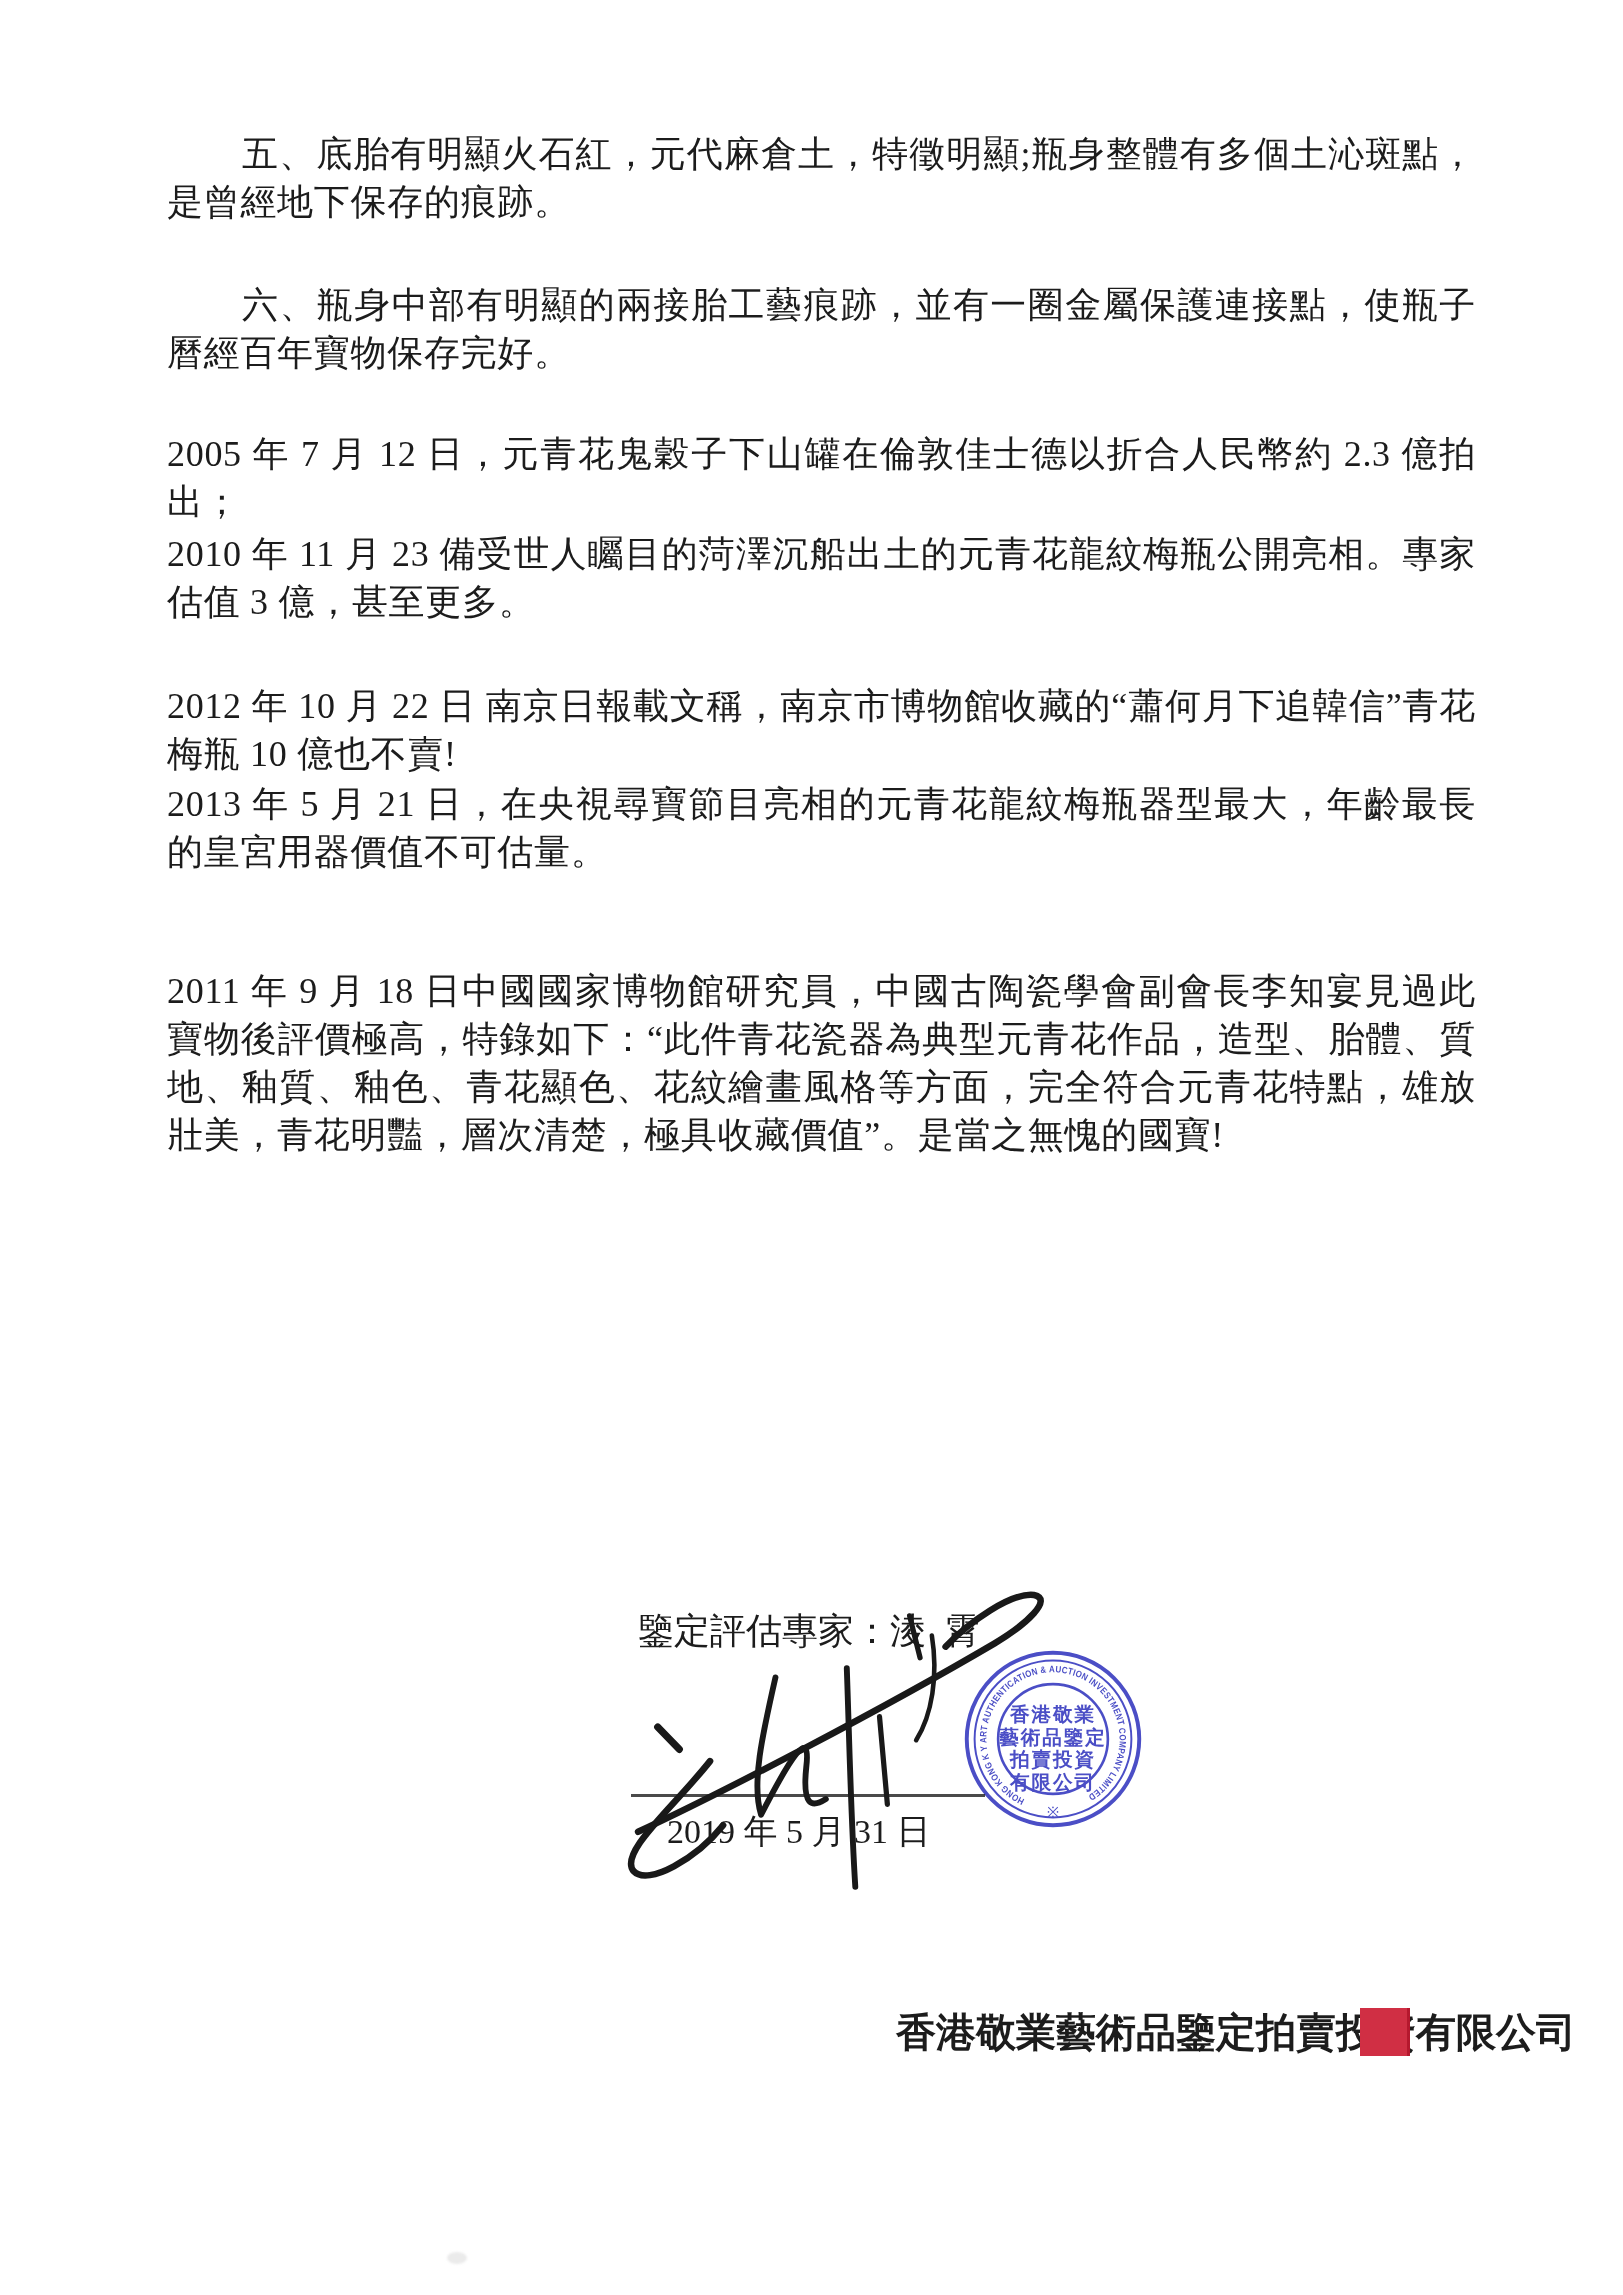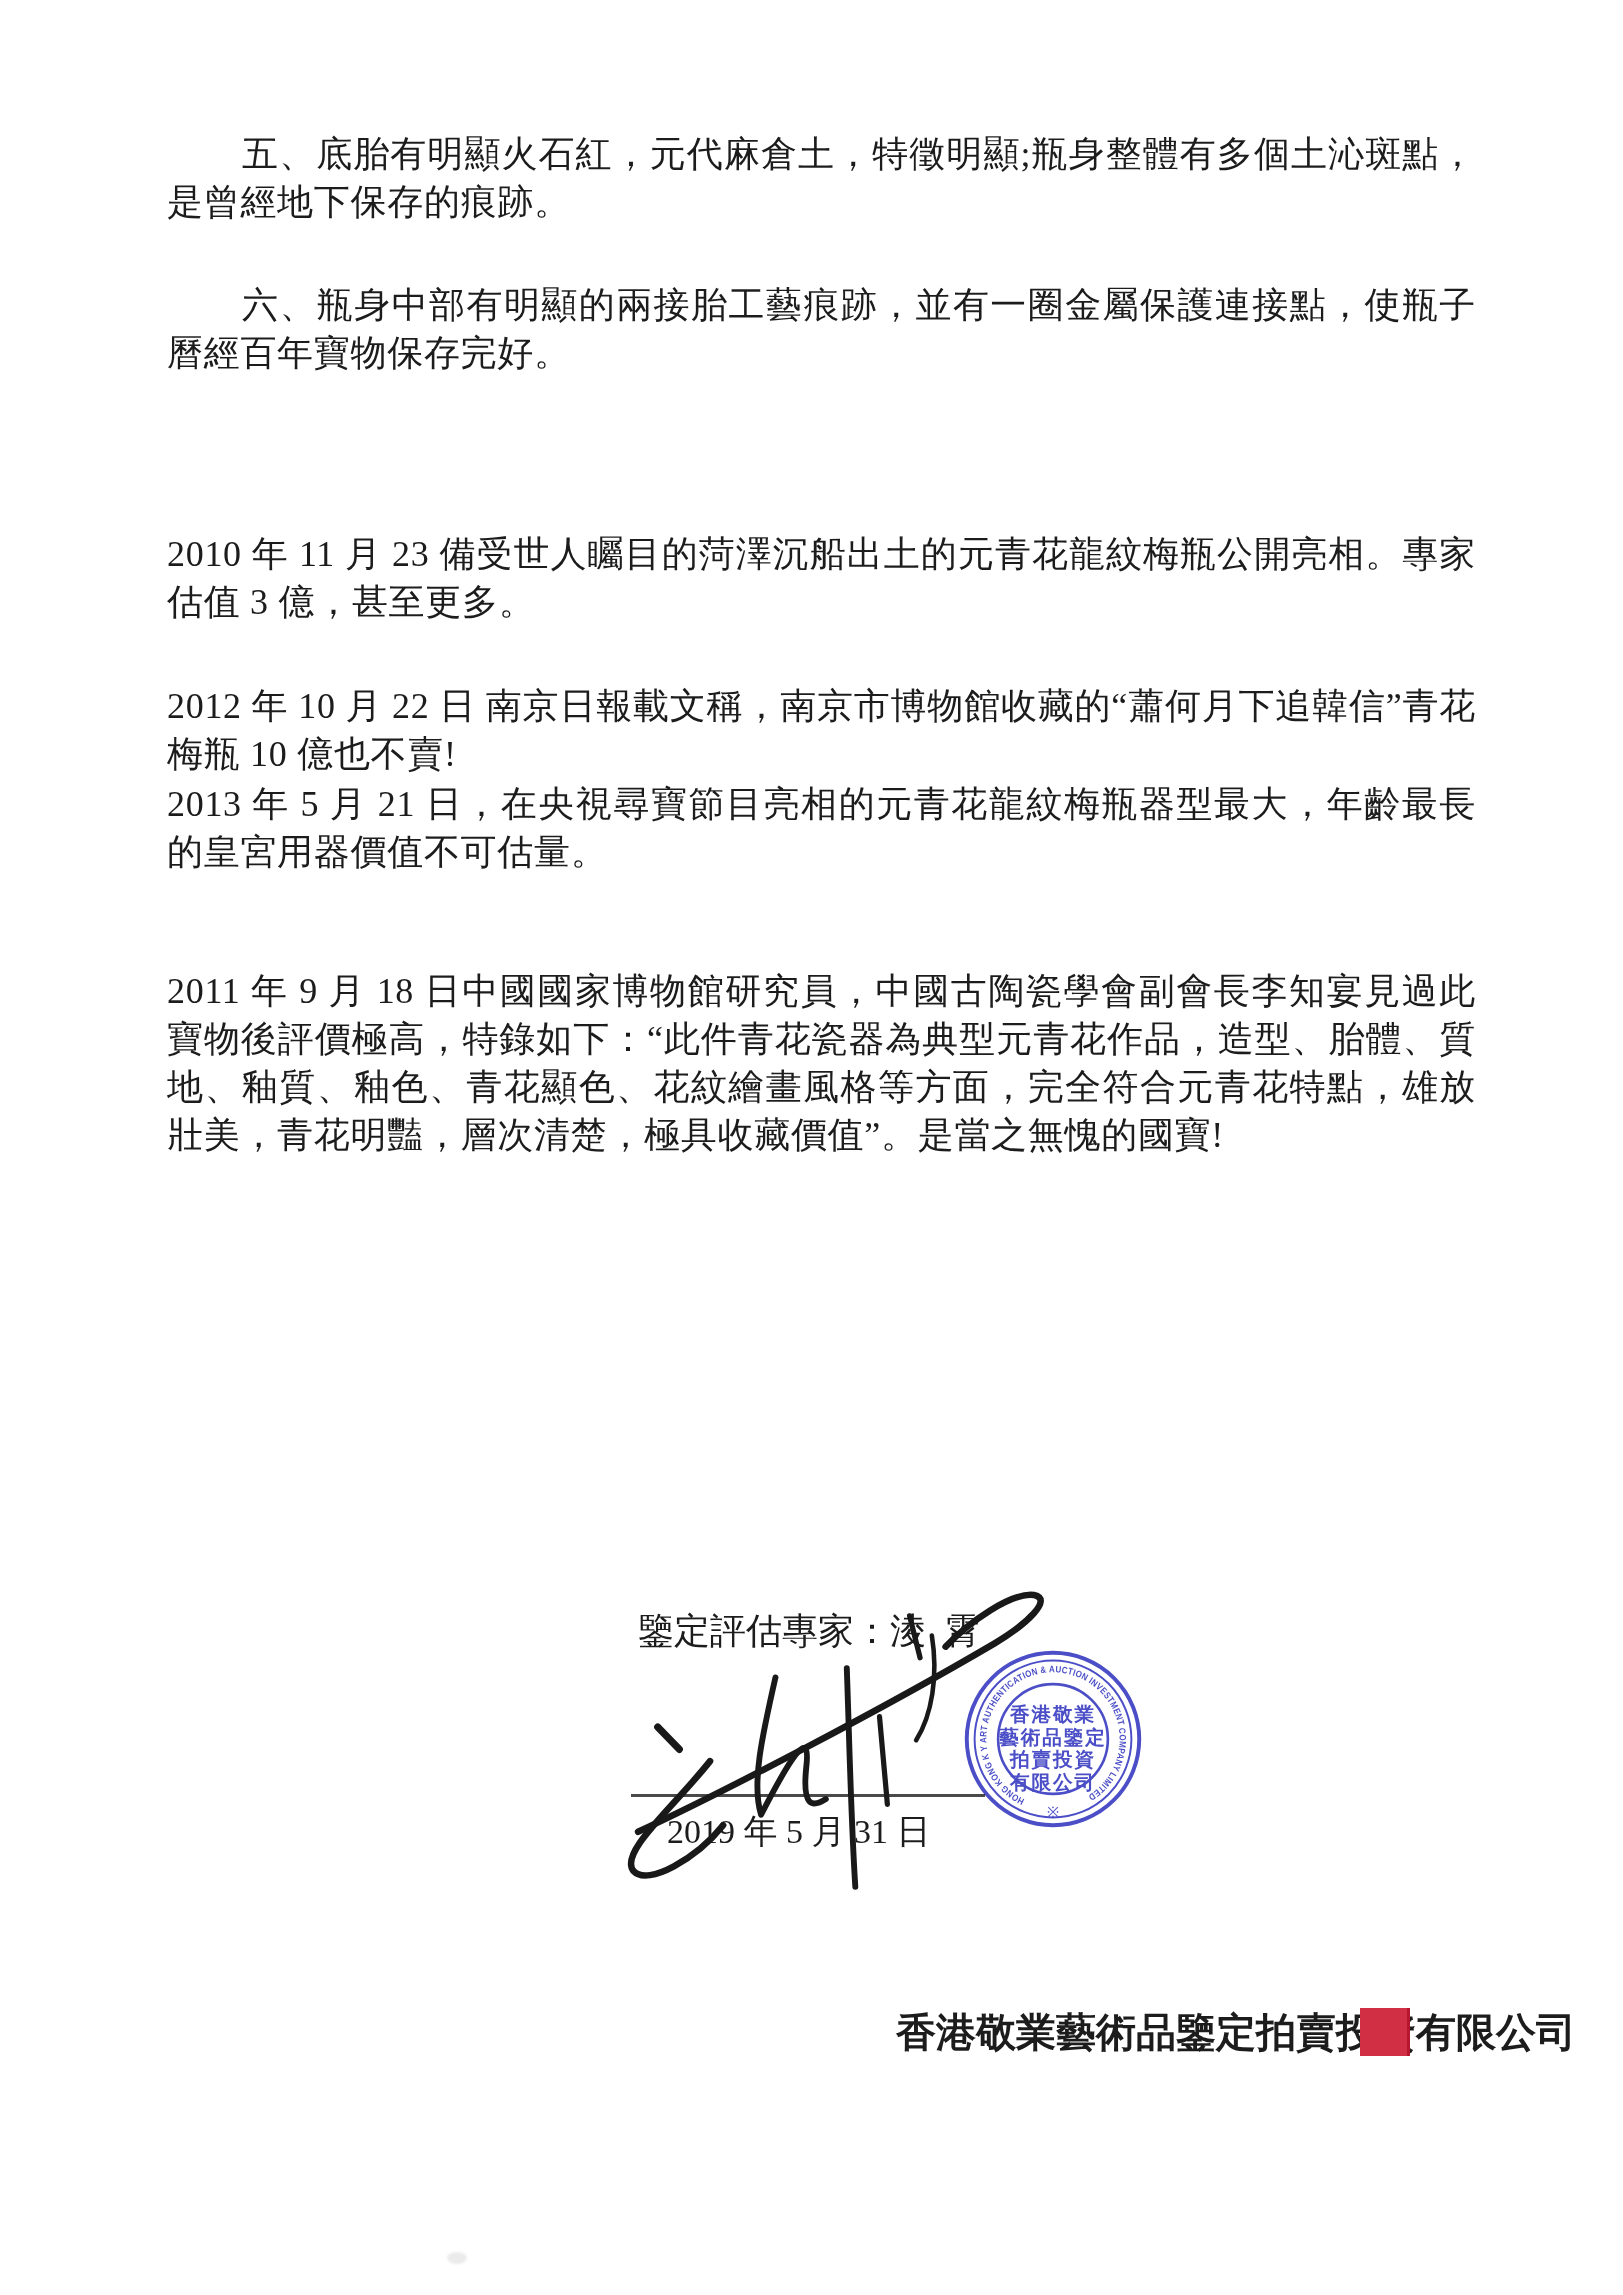--- a/index.html
+++ b/index.html
@@ -96,20 +96,21 @@
   }
   .stamp-star{ font-size:22px; text-anchor:middle; }
 </style>
 </head>
 <body>
 
 <div class="page">
 
   <div class="para indent" style="top:281px">六、瓶身中部有明顯的兩接胎工藝痕跡，並有一圈金屬保護連接點，使瓶子曆經百年寶物保存完好。</div>
   <div class="para indent" style="top:130px">五、底胎有明顯火石紅，元代麻倉土，特徵明顯;瓶身整體有多個土沁斑點，是曾經地下保存的痕跡。</div>
+  <div class="para" style="top:430px">2005 年 7 月 12 日，元青花鬼穀子下山罐在倫敦佳士德以折合人民幣約 2.3 億拍出；</div>
   <div class="para" style="top:530px">2010 年 11 月 23 備受世人矚目的菏澤沉船出土的元青花龍紋梅瓶公開亮相。專家估值 3 億，甚至更多。</div>
   <div class="para" style="top:682px">2012 年 10 月 22 日  南京日報載文稱，南京市博物館收藏的“蕭何月下追韓信”青花梅瓶 10 億也不賣!</div>
   <div class="para" style="top:780px">2013 年 5 月 21 日，在央視尋寶節目亮相的元青花龍紋梅瓶器型最大，年齡最長的皇宮用器價值不可估量。</div>
   <div class="para" style="top:967px">2011 年 9 月 18 日中國國家博物館研究員，中國古陶瓷學會副會長李知宴見過此寶物後評價極高，特錄如下：“此件青花瓷器為典型元青花作品，造型、胎體、質地、釉質、釉色、青花顯色、花紋繪畫風格等方面，完全符合元青花特點，雄放壯美，青花明豔，層次清楚，極具收藏價值”。是當之無愧的國寶!</div>
 
 
   <div class="expert">鑒定評估專家：淩  霄</div>
   <div class="sig-line" style="background: rgb(74, 74, 74);"></div>
   <div class="sig-date">2019 年 5 月 31 日</div>
 

